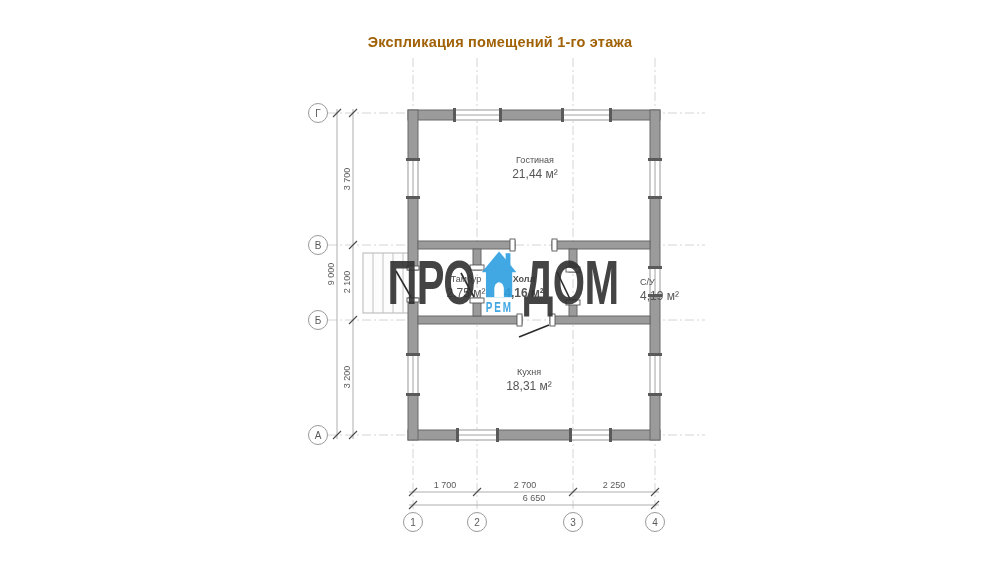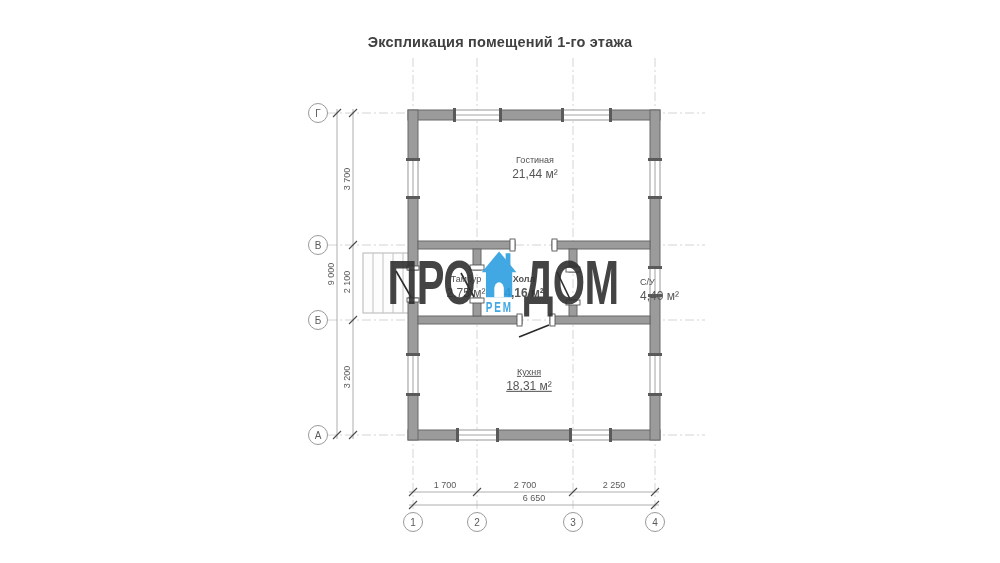--- a/index.html
+++ b/index.html
@@ -1,20 +1,20 @@
 <!DOCTYPE html>
 <html><head>
 <meta charset="utf-8">
 <style>
   html,body{margin:0;padding:0;background:#ffffff;}
   body{width:1000px;height:563px;position:relative;overflow:hidden;
        font-family:"Liberation Sans","DejaVu Sans",sans-serif;color:#4f4f4f;}
   .canvas{position:absolute;inset:0;background:#fff;}
   .title{position:absolute;top:34px;left:0;width:1000px;text-align:center;
-         font-size:14.5px;font-weight:bold;color:#404040;letter-spacing:.2px;}
+         font-size:14.5px;font-weight:bold;color:#a16207;letter-spacing:.2px;}
   svg.plan{position:absolute;top:0;left:0;}
   svg text{font-family:"Liberation Sans","DejaVu Sans",sans-serif;fill:#5a5a5a;}
   .room-label{position:absolute;transform:translate(-50%,-50%);text-align:center;
               font-size:9px;line-height:1.35;color:#4f4f4f;white-space:nowrap;}
   .room-label .area{font-size:12px;color:#565656;}
   .room-label.left-align{transform:none;text-align:left;padding-left:32px;}
   .watermark{position:absolute;left:503px;top:282px;
              transform:translate(-50%,-50%) scaleX(0.66);
              display:flex;align-items:center;gap:8px;white-space:nowrap;
              opacity:.9;pointer-events:none;}
@@ -220,23 +220,23 @@
   <div class="room-label" style="left:466px;top:287px;">
     <div>Тамбур</div>
     <div class="area">2,75 м²</div>
   </div>
   <div class="room-label" style="left:524px;top:287px;font-weight:bold;">
     <div>Холл</div>
     <div class="area">4,16 м²</div>
   </div>
   <div class="room-label left-align" style="left:608px;top:276px;">
     <div>С/У</div>
-    <div class="area">4,40 м²</div>
-  </div>
-  <div class="room-label" style="left:529px;top:380px;text-decoration:underline;">
+    <div class="area">4,19 м²</div>
+  </div>
+  <div class="room-label" style="left:529px;top:380px;">
     <div>Кухня</div>
     <div class="area">18,31 м²</div>
   </div>
 
   <div class="watermark">
     <span class="wm-word">ПРО</span>
     <span class="wm-center">
       <svg width="56" height="47" viewBox="0 0 60 52">
         <rect x="41" y="3" width="8" height="15" fill="#2e9fe0"></rect>
         <polygon points="30,1 59,24 1,24" fill="#2e9fe0"></polygon>

